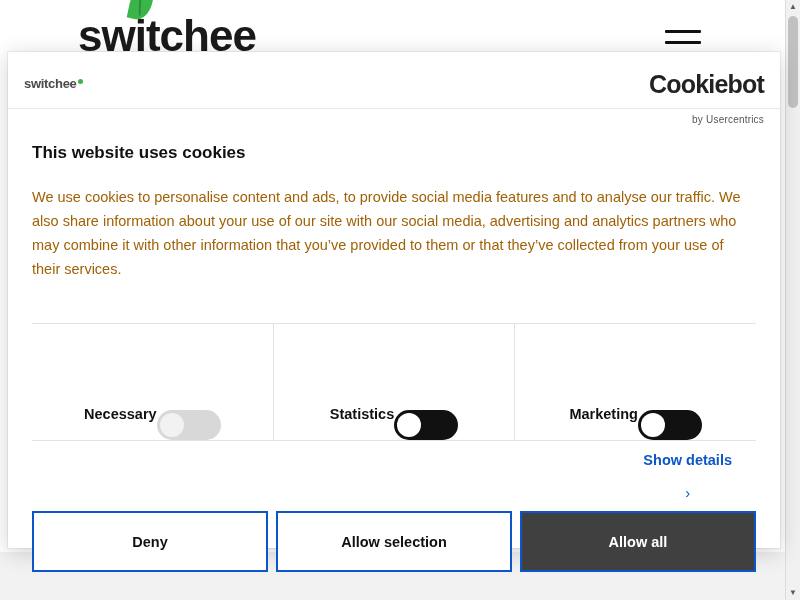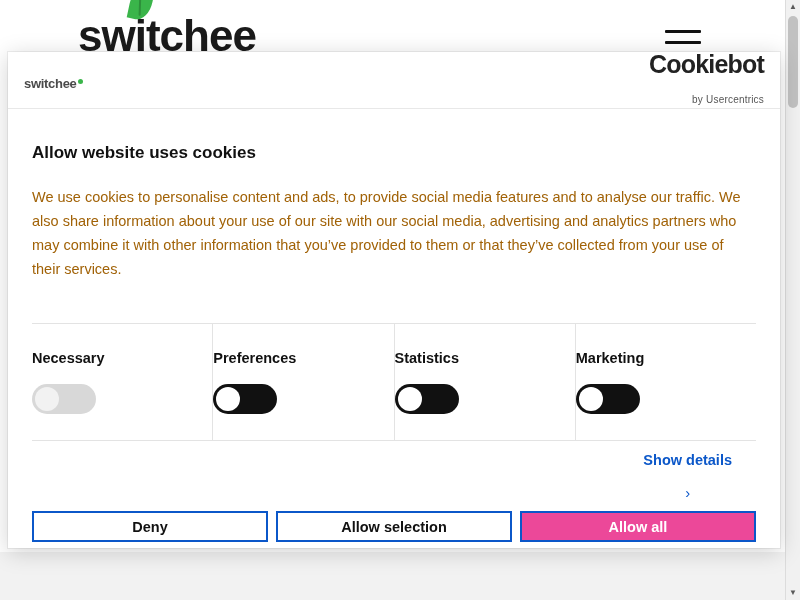--- a/index.html
+++ b/index.html
@@ -170,21 +170,21 @@
     width: 5px; height: 5px;
     border-radius: 50%;
     background: #3ab54a;
     margin-left: 1px;
     vertical-align: 4px;
   }
 
   .cb-brand {
     position: absolute;
     right: 16px;
-    top: 0;
+    top: 20px;
     text-align: right;
   }
   .cb-brand-name {
     font-size: 25px;
     font-weight: bold;
     color: #222222;
     letter-spacing: -0.8px;
     line-height: 1;
   }
   .cb-brand-sub {
@@ -219,22 +219,22 @@
     border-top: 1px solid #e3e3e3;
     border-bottom: 1px solid #e3e3e3;
     margin-top: 42px;
     height: 116px;
   }
 
   .consent-cell {
     flex: 1 1 0;
     border-right: 1px solid #e3e3e3;
     display: flex;
-    flex-direction: column;
-    align-items: flex-start;
+    flex-direction: row;
+    align-items: flex-end;
     justify-content: center;
   }
   .consent-cell:last-child { border-right: none; }
 
   .consent-label {
     font-size: 14.5px;
     font-weight: bold;
     color: #111111;
     margin-bottom: 18px;
   }
@@ -287,34 +287,34 @@
   }
 
   .buttons-row {
     display: flex;
     gap: 8px;
     padding: 0 24px 24px 24px;
   }
 
   .btn {
     flex: 1 1 0;
-    height: 31px;
+    height: 61px;
     border: 2px solid #0b57c9;
     background: #ffffff;
     color: #111111;
     font-size: 14.5px;
     font-weight: bold;
     font-family: "Liberation Sans", sans-serif;
     cursor: pointer;
     display: flex;
     align-items: center;
     justify-content: center;
   }
   .btn.primary {
-    background: #ec4899;
+    background: #404040;
     border-color: #0b57c9;
     color: #ffffff;
   }
 </style>
 </head>
 <body>
 
 <div id="page">
 
   <div class="site">
@@ -345,33 +345,27 @@
       <div class="cb-site-logo">
         <span>switchee</span><span class="dot"></span>
       </div>
       <div class="cb-brand">
         <div class="cb-brand-name">Cookiebot</div>
         <div class="cb-brand-sub">by Usercentrics</div>
       </div>
     </div>
 
     <div class="cookie-body">
-      <h2 class="cookie-title">Allow website uses cookies</h2>
+      <h2 class="cookie-title">This website uses cookies</h2>
       <p class="cookie-text">We use cookies to personalise content and ads, to provide social media features and to analyse our traffic. We also share information about your use of our site with our social media, advertising and analytics partners who may combine it with other information that you’ve provided to them or that they’ve collected from your use of their services.</p>
 
       <div class="consent-row">
         <div class="consent-cell">
           <div class="consent-label">Necessary</div>
           <div class="toggle disabled">
-            <div class="knob"></div>
-          </div>
-        </div>
-        <div class="consent-cell">
-          <div class="consent-label">Preferences</div>
-          <div class="toggle">
             <div class="knob"></div>
           </div>
         </div>
         <div class="consent-cell">
           <div class="consent-label">Statistics</div>
           <div class="toggle">
             <div class="knob"></div>
           </div>
         </div>
         <div class="consent-cell">

